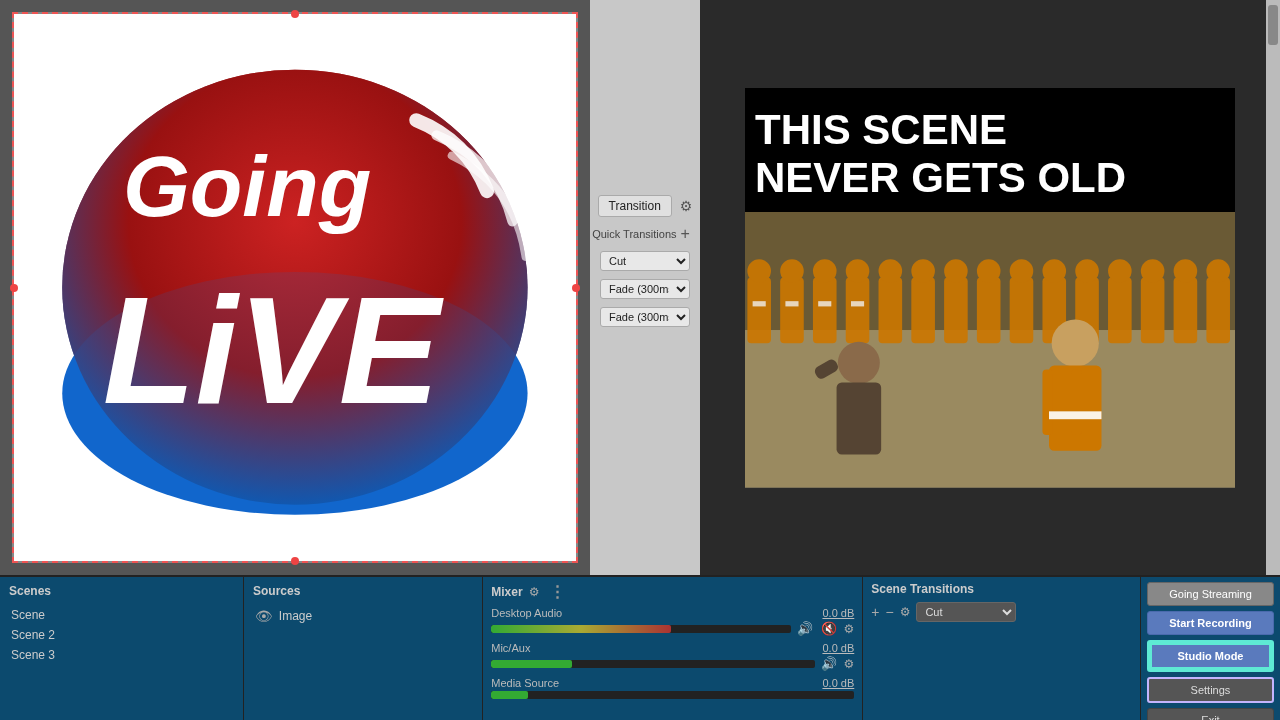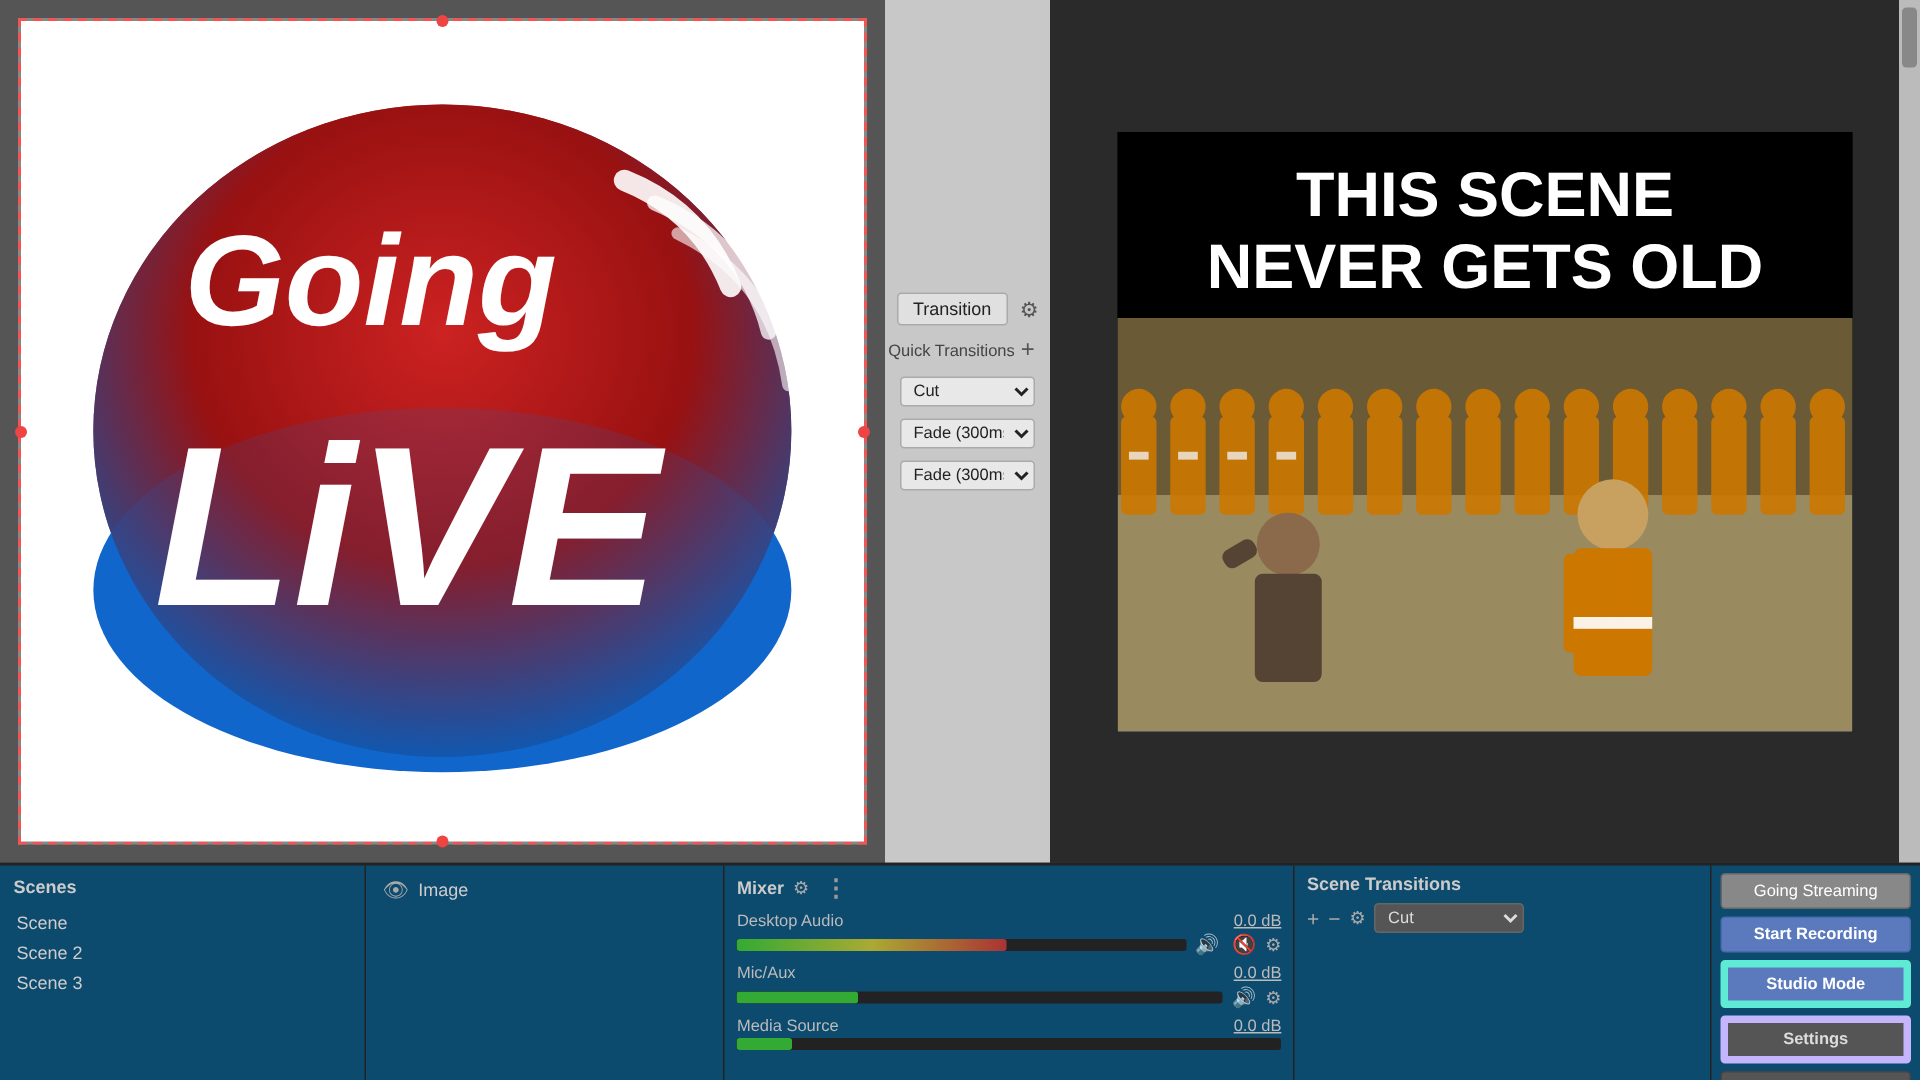--- a/index.html
+++ b/index.html
@@ -129,21 +129,21 @@
       width: 490px;
       height: 400px;
       background: #000;
       display: flex;
       flex-direction: column;
       overflow: hidden;
     }
     .program-text-area {
       background: #000;
       color: #fff;
-      text-align: center;
+      text-align: left;
       font-size: 42px;
       font-weight: 900;
       padding: 18px 10px 10px;
       line-height: 1.15;
       flex: 0 0 auto;
     }
     .program-video-area {
       flex: 1;
       background: #555;
       overflow: hidden;
@@ -379,28 +379,27 @@
       color: #fff;
       padding: 5px 8px;
       font-size: 11px;
       border-radius: 3px;
       cursor: pointer;
       text-align: center;
       font-weight: bold;
     }
     .settings-btn {
       background: #555;
-      border: 5px solid #c4b5fd;
+      border: 2px solid #c4b5fd;
       color: #ddd;
       padding: 5px 8px;
       font-size: 11px;
       border-radius: 3px;
       cursor: pointer;
       text-align: center;
-      font-weight: bold;
     }
     .exit-btn {
       background: #555;
       border: 1px solid #444;
       color: #ddd;
       padding: 5px 8px;
       font-size: 11px;
       border-radius: 3px;
       cursor: pointer;
       text-align: center;
@@ -576,20 +575,21 @@
 <div class="bottom-area">
 
   <div class="scenes-panel">
     <div class="panel-header">Scenes</div>
     <div class="scene-item">Scene</div>
     <div class="scene-item">Scene 2</div>
     <div class="scene-item">Scene 3</div>
   </div>
 
   <div class="sources-panel">
+    <div class="panel-header">Sources</div>
     <div class="source-item">
       <span class="eye-icon">👁</span>
       <span>Image</span>
     </div>
   </div>
 
   <div class="mixer-panel">
     <div class="mixer-header">
       <span>Mixer</span>
       <button class="mixer-gear-btn">⚙</button>

